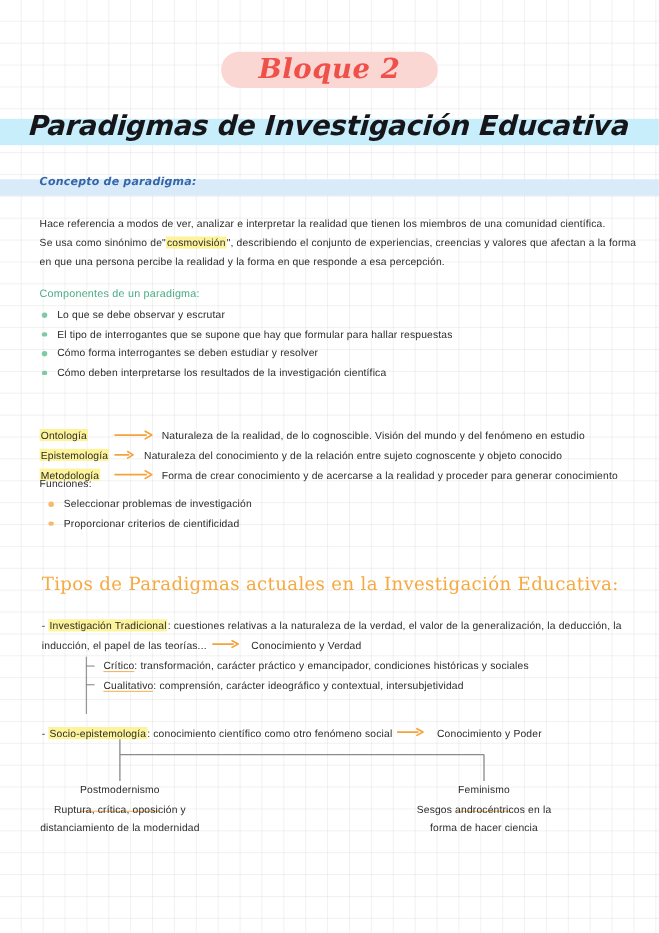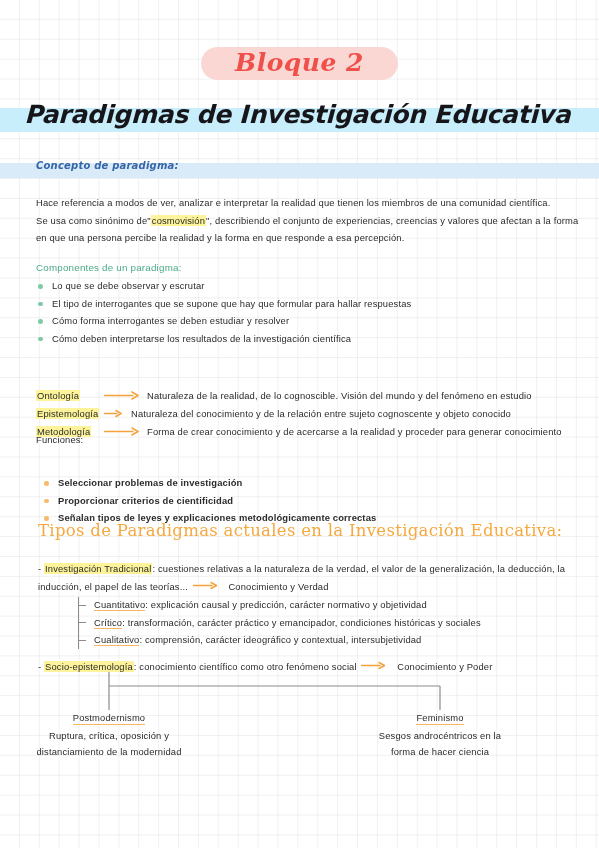--- a/index.html
+++ b/index.html
@@ -264,21 +264,21 @@
     line-height: 16px;
     color: #2b2b2b;
     letter-spacing: 0.15px;
   }
   .tree-title {
     display: block;
     margin-bottom: 2px;
   }
   .tree-title span {
     border-bottom: 1.8px solid #f7b560;
-    padding-bottom: 1px;
+    padding-bottom: 14px;
   }
   .tree-desc { display: block; white-space: nowrap; }
 </style>
 </head>
 <body>
 
 <div class="page">
 
   <div class="band band-title"></div>
   <div class="band band-sub"></div>
@@ -344,24 +344,23 @@
               <path d="M28 1 L34 4.5 L28 8" stroke="#f5a23c" stroke-width="1.5" fill="none" stroke-linecap="round" stroke-linejoin="round"></path>
             </svg>
         </span>
         <span>Forma de crear conocimiento y de acercarse a la realidad y proceder para generar conocimiento</span>
       </div>
 
     </div>
 
     <div class="abs plain-heading" style="top:434px;">Funciones:</div>
 
-    <div class="abs bullet-list" style="top:474px; left:42px;font-weight:bold;">
+    <div class="abs bullet-list" style="top:449px; left:42px;">
       <span class="bullet-row"><i class="dot dot-orange"></i><span>Seleccionar problemas de investigación</span></span>
       <span class="bullet-row"><i class="dot dot-orange"></i><span>Proporcionar criterios de cientificidad</span></span>
-      <span class="bullet-row"><i class="dot dot-orange"></i><span>Señalan tipos de leyes y explicaciones metodológicamente correctas</span></span>
     </div>
 
     <div class="abs orange-heading" style="top:521px;">Tipos de Paradigmas actuales en la Investigación Educativa:</div>
 
     <div class="abs entry" style="top:560px;">
       <span class="line">
         <span>-</span>
         <span class="hl-yellow">Investigación Tradicional</span><span>: cuestiones relativas a la naturaleza de la verdad, el valor de la generalización, la deducción, la</span>
       </span>
       <span class="line">
@@ -373,24 +372,20 @@
             </svg>
         </span>
         <span>Conocimiento y Verdad</span>
       </span>
     </div>
 
     <div class="abs sub-list" style="top:596px;">
       <div class="bracket"></div>
       <div class="sub-row">
         <i class="tick"></i>
-        <span class="u-orange">Cuantitativo</span><span>: explicación causal y predicción, carácter normativo y objetividad</span>
-      </div>
-      <div class="sub-row">
-        <i class="tick"></i>
         <span class="u-orange">Crítico</span><span>: transformación, carácter práctico y emancipador, condiciones históricas y sociales</span>
       </div>
       <div class="sub-row">
         <i class="tick"></i>
         <span class="u-orange">Cualitativo</span><span>: comprensión, carácter ideográfico y contextual, intersubjetividad</span>
       </div>
     </div>
 
     <div class="abs entry" style="top:658px;">
       <span class="line">

